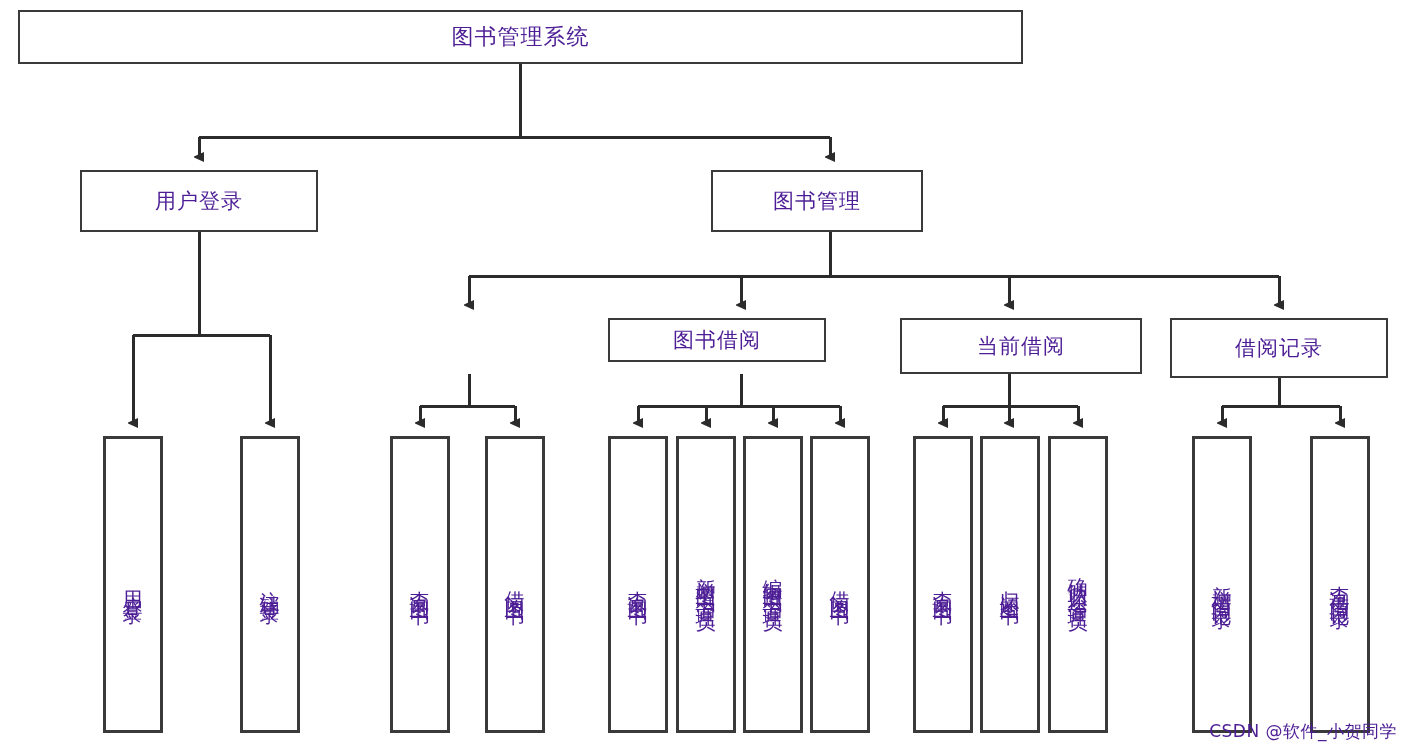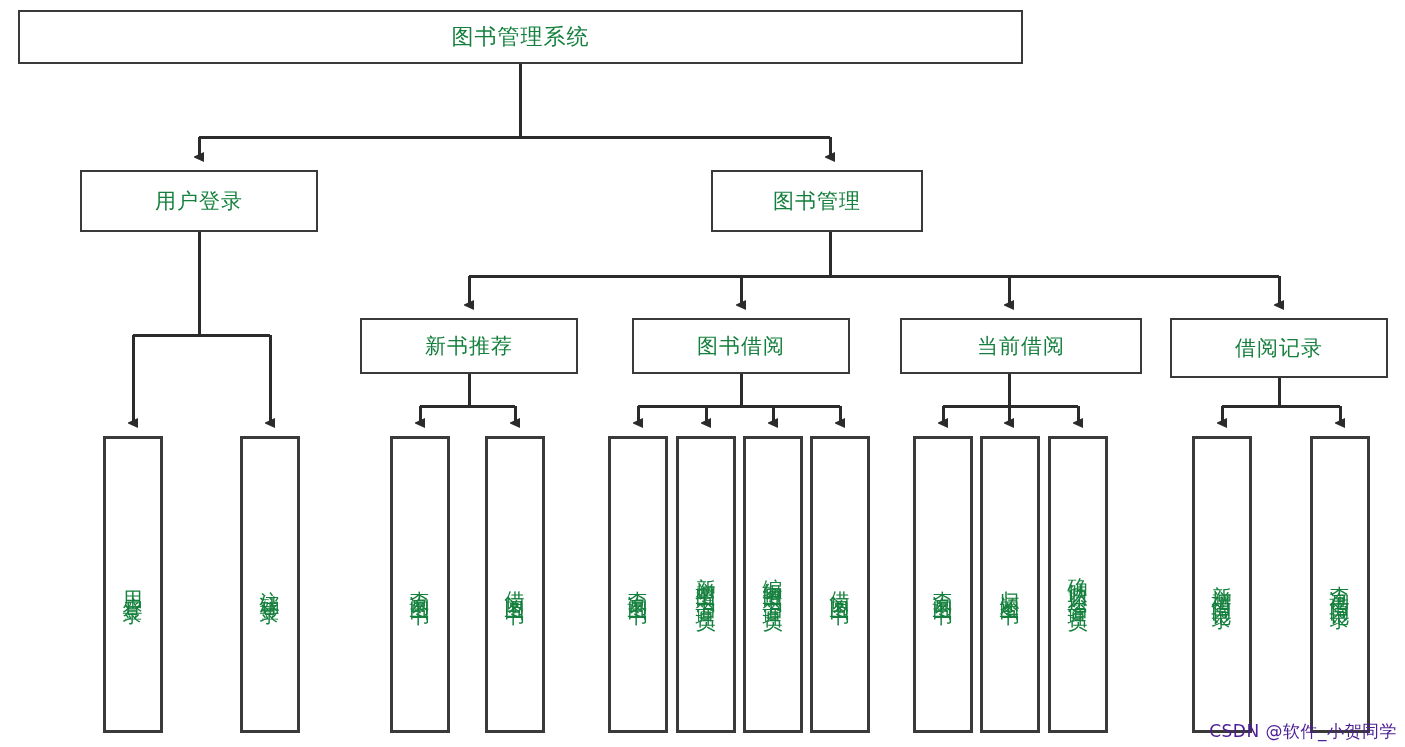--- a/index.html
+++ b/index.html
@@ -34,21 +34,21 @@
     border: 2px solid #3a3a3a;
     display: flex;
     align-items: center;
     justify-content: center;
     text-align: center;
   }
   .node .label {
     font-size: 21px;
     line-height: 1.25;
     letter-spacing: 1px;
-    color: #15803d;
+    color: #4c1d95;
     white-space: nowrap;
   }
   .node.root .label { font-size: 22px; }
   .node.leaf {
     border-width: 3px;
   }
   .node.leaf .label {
     writing-mode: vertical-rl;
     text-orientation: upright;
     font-size: 20px;
@@ -127,24 +127,21 @@
     <span class="label">图书管理系统</span>
   </div>
 
   <div class="node lvl1" id="node-l1-0" style="left: 80px; top: 170px; width: 238px; height: 62px;">
     <span class="label">用户登录</span>
   </div>
   <div class="node lvl1" id="node-l1-1" style="left: 711px; top: 170px; width: 212px; height: 62px;">
     <span class="label">图书管理</span>
   </div>
 
-  <div class="node lvl2" id="node-l2-0" style="left: 360px; top: 318px; width: 218px; height: 56px;">
-    <span class="label">新书推荐</span>
-  </div>
-  <div class="node lvl2" id="node-l2-1" style="left: 632px; top: 318px; width: 218px; height: 56px;">
+  <div class="node lvl2" id="node-l2-1" style="left: 608px; top: 318px; width: 218px; height: 44px;">
     <span class="label">图书借阅</span>
   </div>
   <div class="node lvl2" id="node-l2-2" style="left: 900px; top: 318px; width: 242px; height: 56px;">
     <span class="label">当前借阅</span>
   </div>
   <div class="node lvl2" id="node-l2-3" style="left: 1170px; top: 318px; width: 218px; height: 60px;">
     <span class="label">借阅记录</span>
   </div>
 
   <div class="node leaf" id="node-leaf-0" style="left: 103px; top: 436px; width: 60px; height: 297px;">

